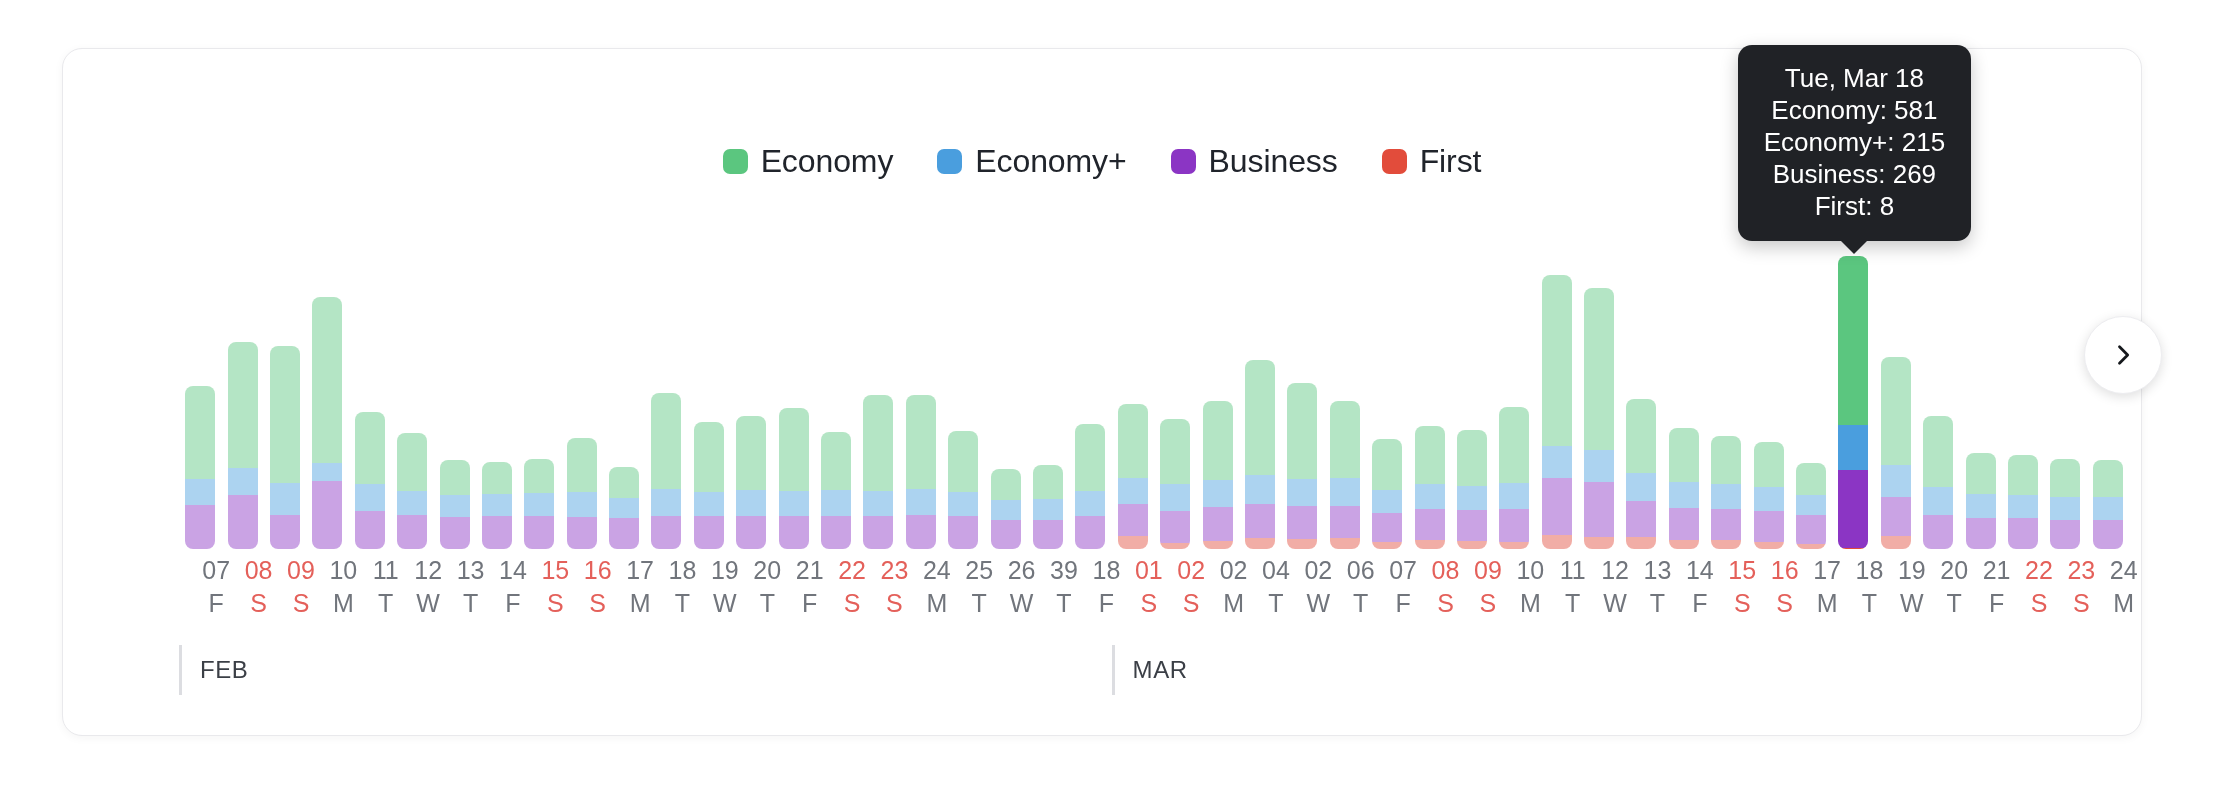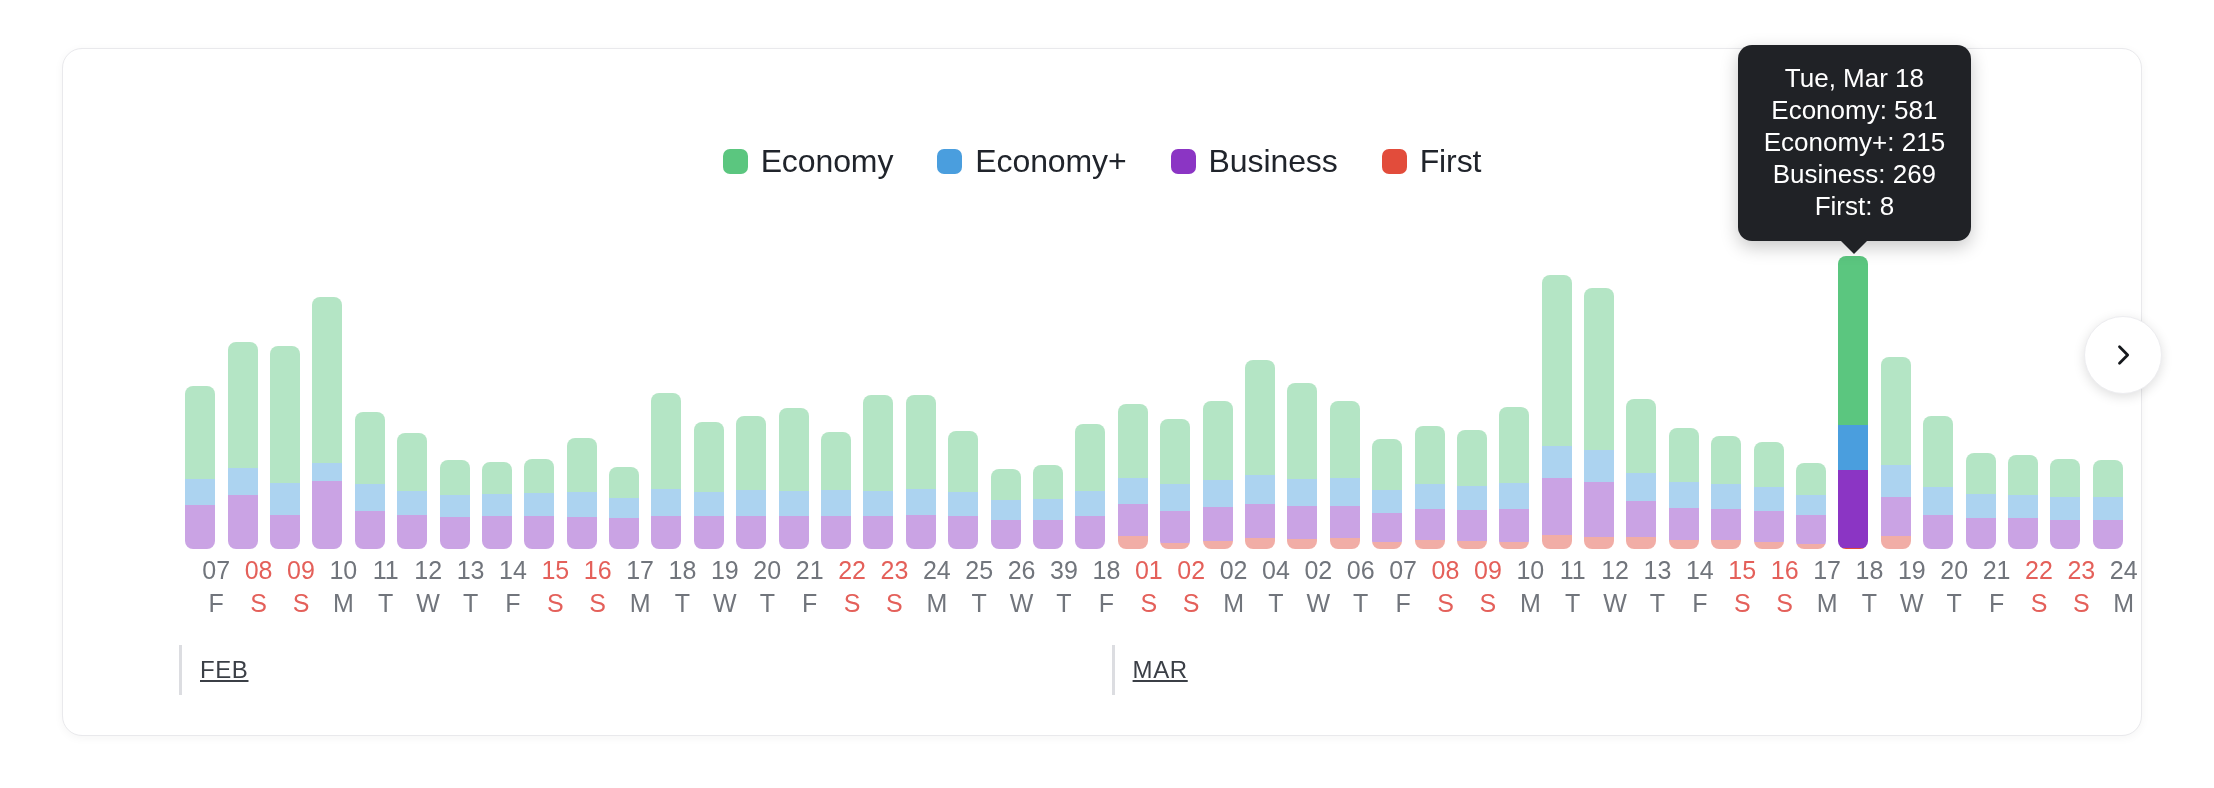--- a/index.html
+++ b/index.html
@@ -153,21 +153,20 @@
     border-left: 3px solid #dcdde1;
     box-sizing: border-box;
     display: flex;
     align-items: center;
   }
   .month-label {
     font-size: 24px;
     color: #3b3f46;
     letter-spacing: 0.6px;
     padding-left: 18px;
-    text-decoration: underline;
   }
 
   
   .tooltip {
     position: absolute;
     background: #202226;
     color: #ffffff;
     border-radius: 14px;
     padding: 17px 26px 19px 26px;
     text-align: center;

